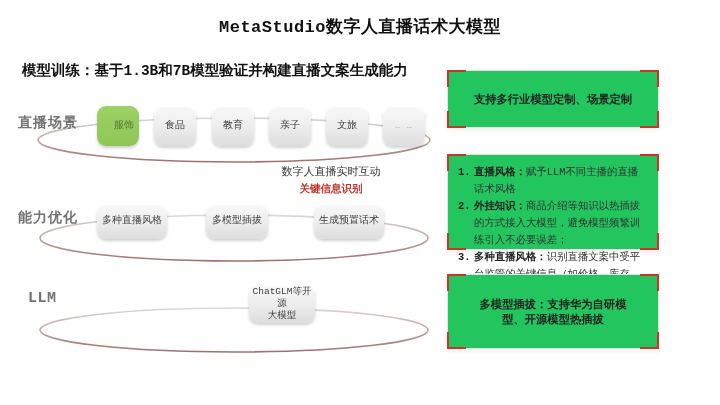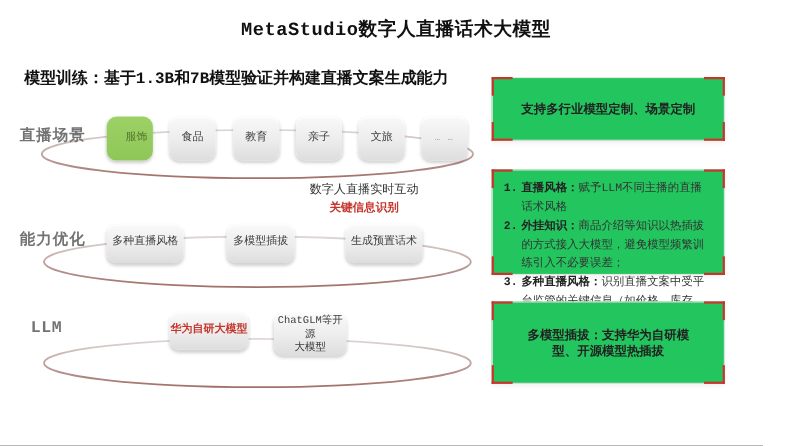--- a/index.html
+++ b/index.html
@@ -109,21 +109,20 @@
 
   <div class="int-group ig2">
     <div class="int-title">数字人直播实时互动</div>
     <div class="int-note">关键信息识别</div>
   </div>
 
   <div class="tag wide t-a1">多种直播风格</div>
   <div class="tag wide t-a2">多模型插拔</div>
   <div class="tag wide t-a3">生成预置话术</div>
 
-  <div class="tag t-l1">华为自研大模型</div>
   <div class="tag t-l2">
     <div>
       <span>ChatGLM等开源</span><br>
       <span>大模型</span>
     </div>
   </div>
 
   <div class="callout box1">
     <div class="corner tl"></div>
     <div class="corner tr"></div>

